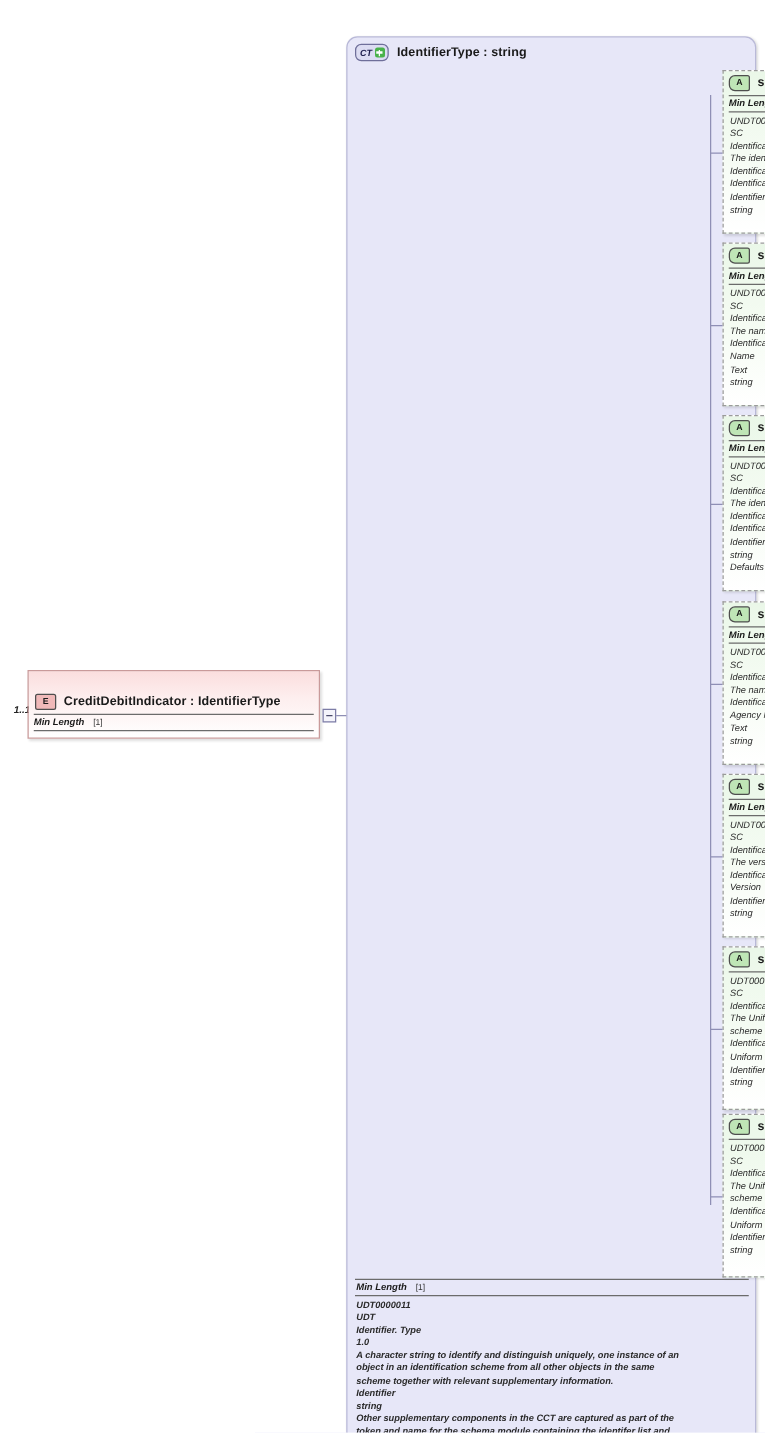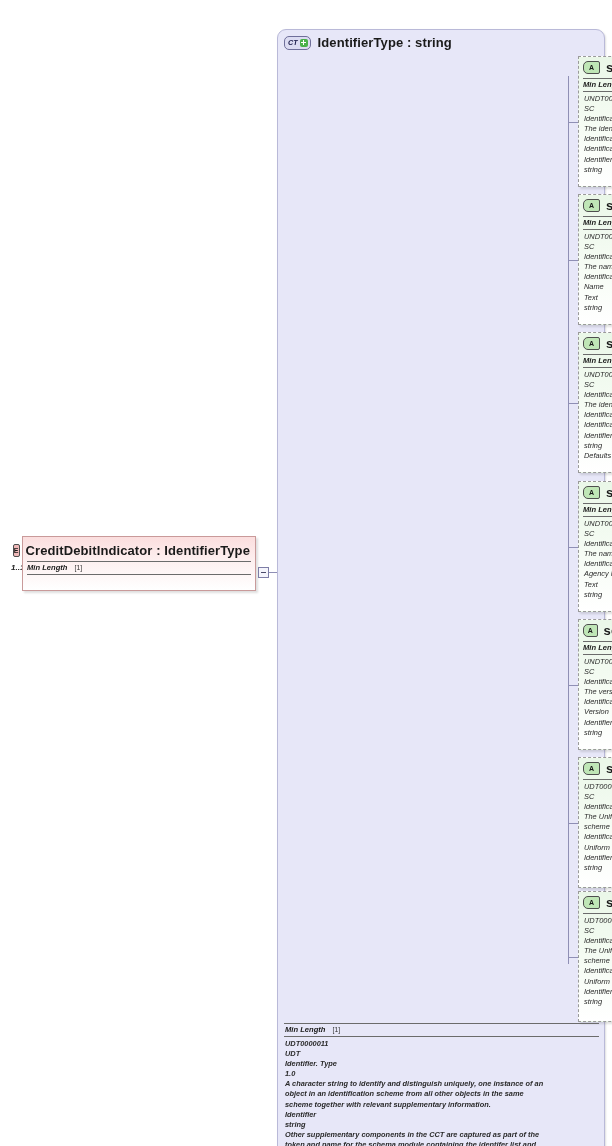--- a/index.html
+++ b/index.html
@@ -4,21 +4,21 @@
 <style>
   html,body{margin:0;padding:0;background:#ffffff;}
   body{
     width:612px;height:1146px;position:relative;overflow:hidden;
     font-family:"Liberation Sans", sans-serif;
     font-size:7.5px;color:#111;
   }
 
   
   .hdr-title{
-    font-weight:bold;font-size:13px;color:#1a1a1a;letter-spacing:.1px;
+    font-weight:bold;font-size:10px;color:#1a1a1a;letter-spacing:.1px;
     white-space:nowrap;
   }
   .doc-line{
     font-style:italic;font-size:7.4px;line-height:10.1px;color:#2a2a2a;
     white-space:pre-wrap;
   }
   .facet-row{
     display:flex;align-items:baseline;gap:7px;
     padding:1px 0 2px 4px;
   }
@@ -97,21 +97,21 @@
     background:linear-gradient(180deg,#fbdede 0%,#fdeeee 40%,#ffffff 100%);
     border:1px solid #c99a9a;
     box-shadow:1.5px 1.5px 2px rgba(0,0,0,.13);
     box-sizing:border-box;
   }
   #el-box .e-badge{
     display:inline-flex;align-items:center;justify-content:center;
     width:15px;height:11px;border:1px solid #4e4e4e;border-radius:2px;
     background:#f0b9b9;font-size:7px;font-weight:bold;color:#1a1a1a;
   }
-  #el-box .attr-head{padding:6px 5px 3px 5px;justify-content:flex-end;}
+  #el-box .attr-head{padding:18px 5px 3px 5px;}
   #el-box .attr-rule{background:#6b6b6b;}
   .occurs{
     position:absolute;left:11px;top:563px;
     font-style:italic;font-weight:bold;font-size:8px;color:#222;
   }
   
   #conn-line{
     position:absolute;left:268px;top:572px;width:12px;height:1px;background:#8f8fb5;
   }
   #conn-box{

